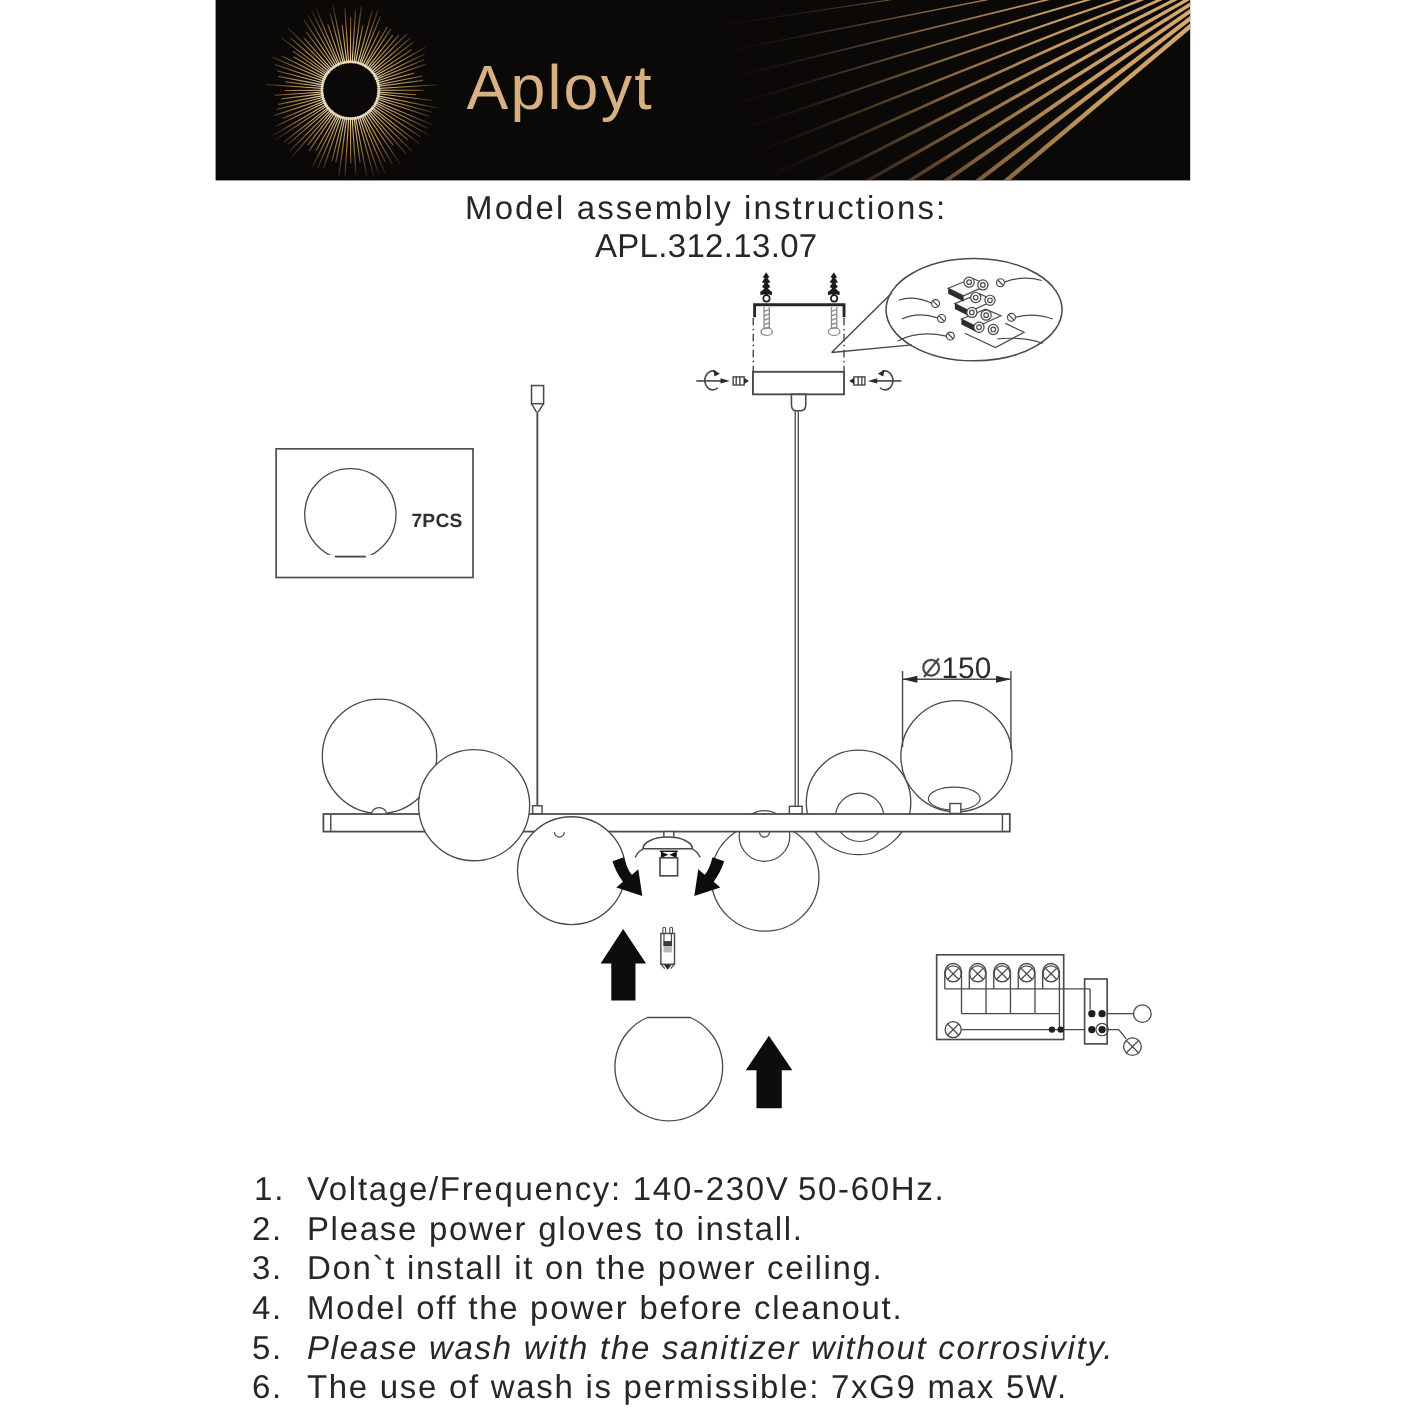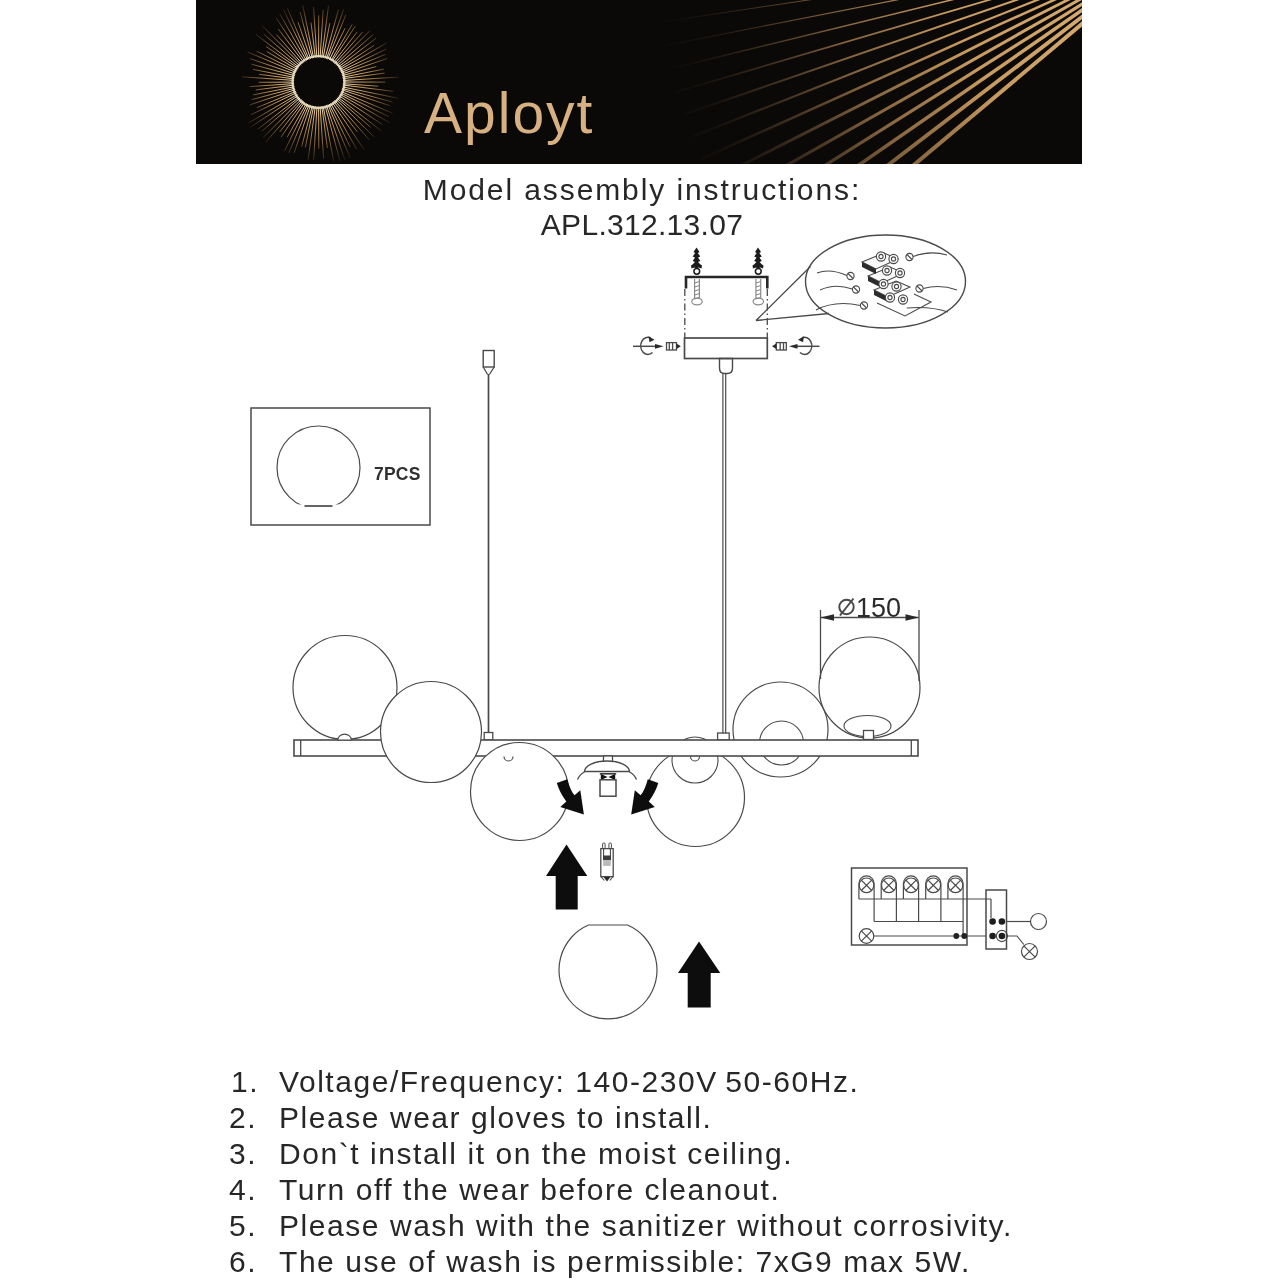--- a/index.html
+++ b/index.html
@@ -139,21 +139,21 @@
 <line x1="980.0" y1="-55.0" x2="505.9" y2="158.6" stroke-width="2.5"></line>
 <line x1="980.0" y1="-55.0" x2="516.2" y2="180.1" stroke-width="2.8"></line>
 <line x1="980.0" y1="-55.0" x2="527.4" y2="201.1" stroke-width="3.0"></line>
 <line x1="980.0" y1="-55.0" x2="539.6" y2="221.5" stroke-width="3.2"></line>
 <line x1="980.0" y1="-55.0" x2="552.7" y2="241.4" stroke-width="3.5"></line>
 <line x1="980.0" y1="-55.0" x2="566.8" y2="260.7" stroke-width="3.8"></line>
 <line x1="980.0" y1="-55.0" x2="581.7" y2="279.2" stroke-width="4.0"></line>
     </g>
   </svg>
 
-  <div class="abs" style="left:228px;top:51px;width:200px;font-size:57px;line-height:58px;color:#d7b181;letter-spacing:2px;margin-top:33px;">Aployt</div>
+  <div class="abs" style="left:228px;top:51px;width:200px;font-size:57px;line-height:58px;color:#d7b181;letter-spacing:2px;">Aployt</div>
 </div>
 
 <div class="abs" style="left:0;top:172px;width:1284px;text-align:center;font-size:30px;line-height:35px;color:#272727;letter-spacing:1.9px;">Model assembly instructions:</div>
 
 <div class="abs" style="left:0;top:207px;width:1284px;text-align:center;font-size:30px;line-height:35px;color:#272727;letter-spacing:0.3px;">APL.312.13.07</div>
 
 <svg class="abs" style="left:0;top:0;" width="1280" height="1280" fill="none" stroke="#4a4a4a" stroke-width="1.3">
 
   <path d="M686,288.5 L686,277 L767.3,277 L767.3,288.5" stroke="#262626" stroke-width="2.6"></path>
 
@@ -442,26 +442,26 @@
   </g>
 
 </svg>
 
 <div class="abs" style="left:0;top:1064px;font-size:30px;line-height:36px;color:#272727;letter-spacing:1.55px;">
 
   <div class="abs" style="left:231px;top:0;">1.</div>
     <div class="abs" style="left:279px;top:0;white-space:nowrap;">Voltage/Frequency: 140-230V 50-60Hz.</div>
 
   <div class="abs" style="left:229px;top:36px;">2.</div>
-    <div class="abs" style="left:279px;top:36px;white-space:nowrap;">Please wear gloves to install.</div>
+    <div class="abs" style="left:279px;top:36px;white-space:nowrap;">Please power gloves to install.</div>
 
   <div class="abs" style="left:229px;top:72px;">3.</div>
-    <div class="abs" style="left:279px;top:72px;white-space:nowrap;">Don`t install it on the moist ceiling.</div>
+    <div class="abs" style="left:279px;top:72px;white-space:nowrap;">Don`t install it on the power ceiling.</div>
 
   <div class="abs" style="left:229px;top:108px;">4.</div>
-    <div class="abs" style="left:279px;top:108px;white-space:nowrap;">Turn off the wear before cleanout.</div>
+    <div class="abs" style="left:279px;top:108px;white-space:nowrap;">Model off the power before cleanout.</div>
 
   <div class="abs" style="left:229px;top:144px;">5.</div>
-    <div class="abs" style="left:279px;top:144px;white-space:nowrap;">Please wash with the sanitizer without corrosivity.</div>
+    <div class="abs" style="left:279px;top:144px;white-space:nowrap;font-style:italic;">Please wash with the sanitizer without corrosivity.</div>
 
   <div class="abs" style="left:229px;top:180px;">6.</div>
     <div class="abs" style="left:279px;top:180px;white-space:nowrap;">The use of wash is permissible: 7xG9 max 5W.</div>
 </div>
 
 </body></html>

